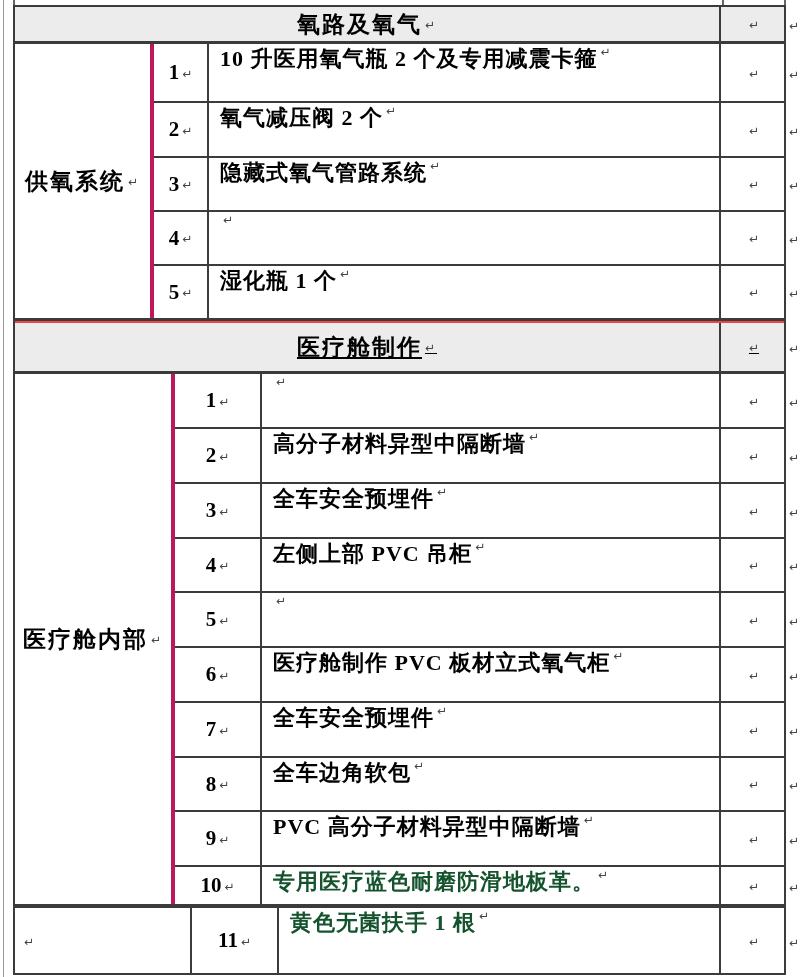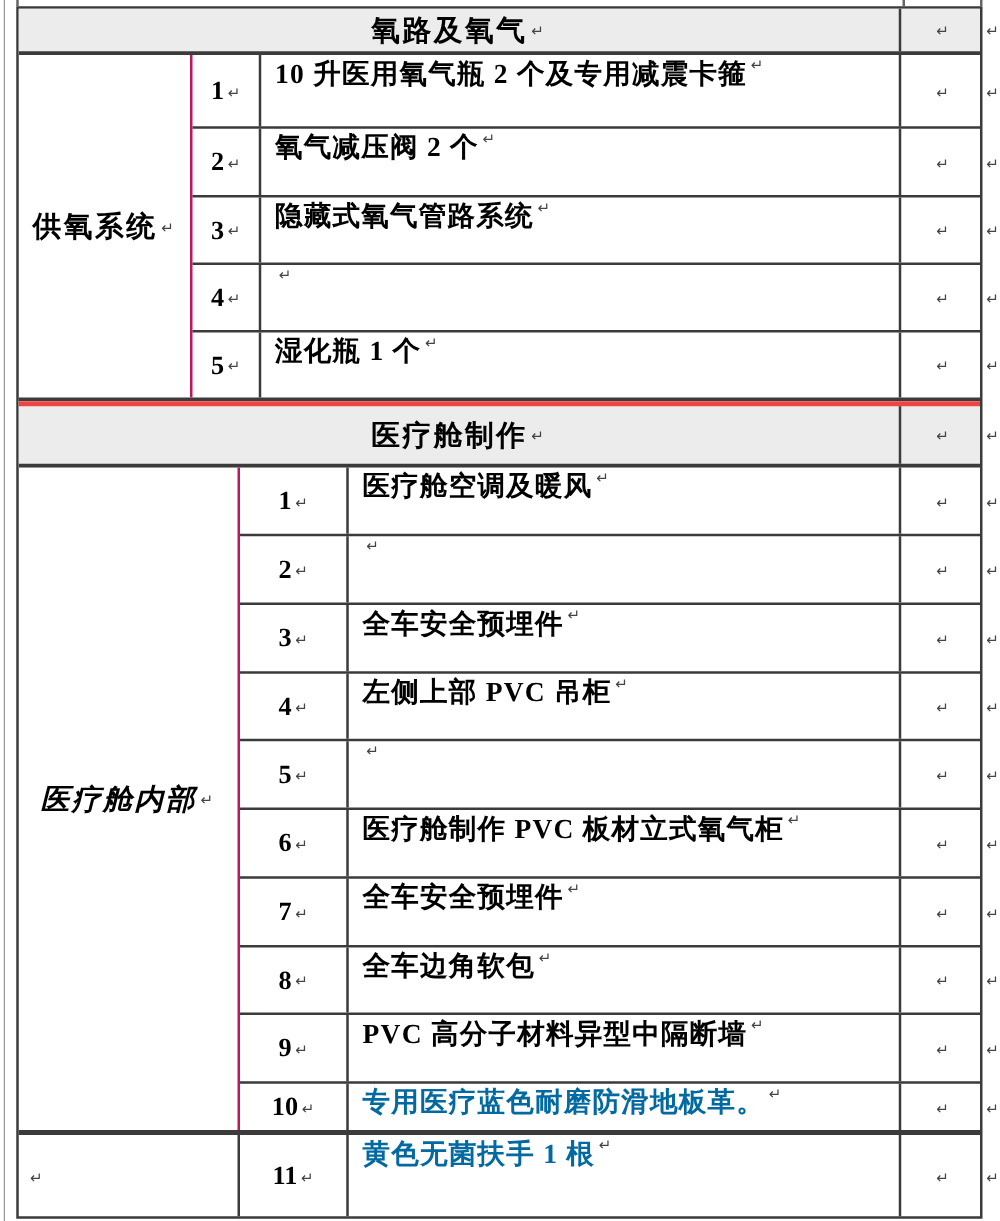--- a/index.html
+++ b/index.html
@@ -15,58 +15,58 @@
   .tbl {
     position:absolute; left:13px; top:5px; width:773px; height:970px;
     border:2px solid #3b3b3b; display:flex; flex-direction:column; background:#fff;
   }
 
   .hrow {
     display:flex; background:#ececec; border-bottom:3px solid #3b3b3b;
     position:relative; flex:0 0 auto;
   }
   .hrow1 { height:37px; }
-  .hrow2 { height:53px; border-top:4px solid #ef4444; }
+  .hrow2 { height:53px; border-top:2px solid #ef4444;text-decoration:underline; }
   .hmain {
     flex:1; border-right:2px solid #3b3b3b;
     display:flex; align-items:center; justify-content:center;
     font-size:23px; letter-spacing:2px;
   }
   .ncell { width:63px; display:flex; align-items:center; justify-content:center; }
 
   .sec { display:flex; flex:0 0 auto; position:relative; }
   .sec1 { border-bottom:3px solid #3b3b3b; }
   .sec2a { border-bottom:4px solid #3b3b3b; }
 
   .label-cell {
-    border-right:2px solid #be185d;
+    border-right:4px solid #be185d;
     display:flex; align-items:center; justify-content:center;
     font-size:23px; letter-spacing:2px;
   }
   .sec1 .label-cell { width:139px; }
-  .sec2a .label-cell { width:177px;font-style:italic; }
+  .sec2a .label-cell { width:160px; }
 
   .rows { flex:1; display:flex; flex-direction:column; }
   .row { display:flex; position:relative; border-bottom:2px solid #3b3b3b; flex:0 0 auto; }
   .row.nob { border-bottom:none; }
 
   .num-cell {
     border-right:2px solid #3b3b3b;
     display:flex; align-items:center; justify-content:center;
     font-size:21px;
   }
   .sec1 .num-cell { width:55px; }
   .sec2a .num-cell, .lastrow .num-cell { width:87px; }
 
   .txt-cell {
     flex:1; border-right:2px solid #3b3b3b;
     display:flex; align-items:flex-start; padding-left:11px;
     font-size:22px; letter-spacing:1px; white-space:nowrap; overflow:hidden;
   }
-  .red-text { color:#0369a1; }
+  .red-text { color:#14532d; }
 
   .lastrow { display:flex; position:relative; flex:1; }
   .lastrow .empty-cell {
     width:177px; border-right:2px solid #3b3b3b;
     display:flex; align-items:center; padding-left:6px;
   }
 
   .pm {
     font-family:"DejaVu Sans",sans-serif; font-weight:normal;
     font-size:12px; color:#444; margin-left:3px; position:relative; top:1px;
@@ -200,35 +200,35 @@
         <span class="pm">↵</span>
       </div>
       <div class="rows">
 
         <div class="row" style="height:55px;">
           <div class="num-cell">
               <span>1</span>
               <span class="pm">↵</span>
             </div>
           <div class="txt-cell">
-              <span>医疗舱空调及暖风</span>
               <span class="pm">↵</span>
             </div>
           <div class="ncell">
               <span class="pm">↵</span>
             </div>
           <span class="erow"><span class="pm">↵</span></span>
         </div>
 
         <div class="row" style="height:55px;">
           <div class="num-cell">
               <span>2</span>
               <span class="pm">↵</span>
             </div>
           <div class="txt-cell">
+              <span>高分子材料异型中隔断墙</span>
               <span class="pm">↵</span>
             </div>
           <div class="ncell">
               <span class="pm">↵</span>
             </div>
           <span class="erow"><span class="pm">↵</span></span>
         </div>
 
         <div class="row" style="height:55px;">
           <div class="num-cell">

